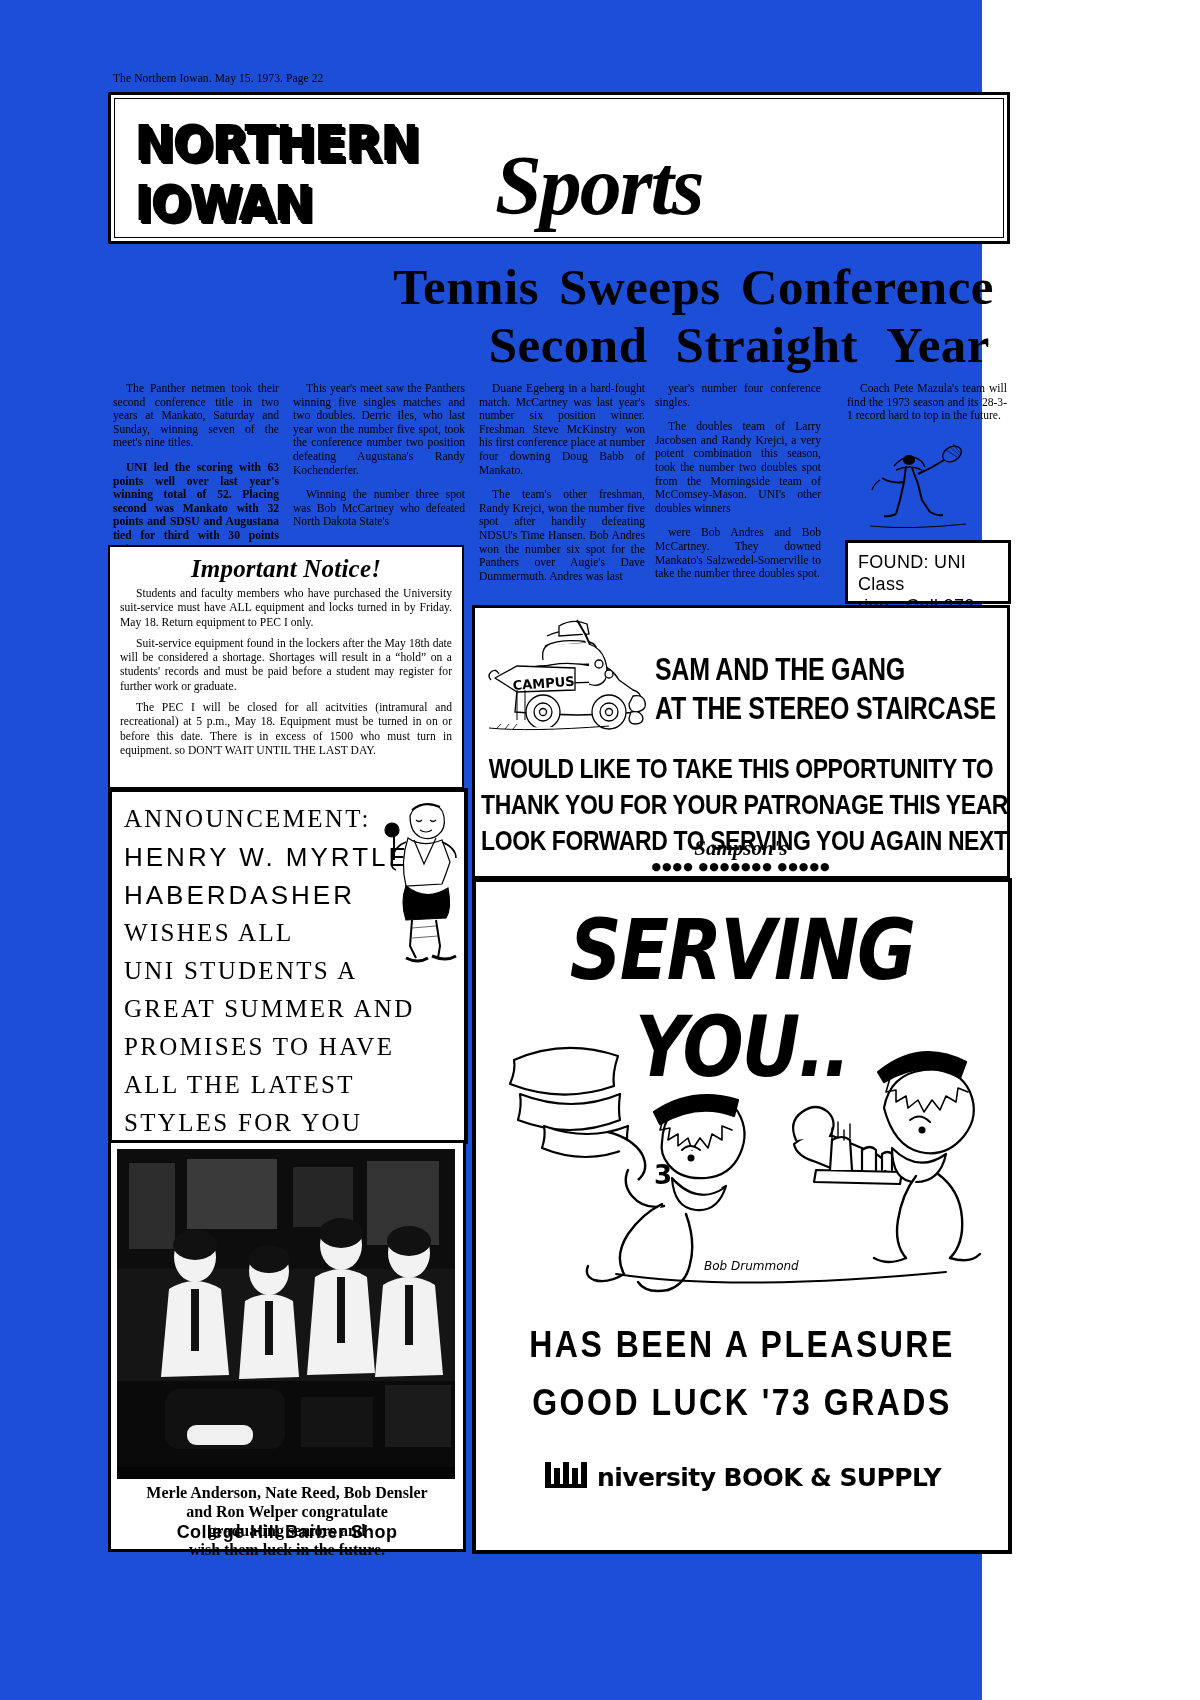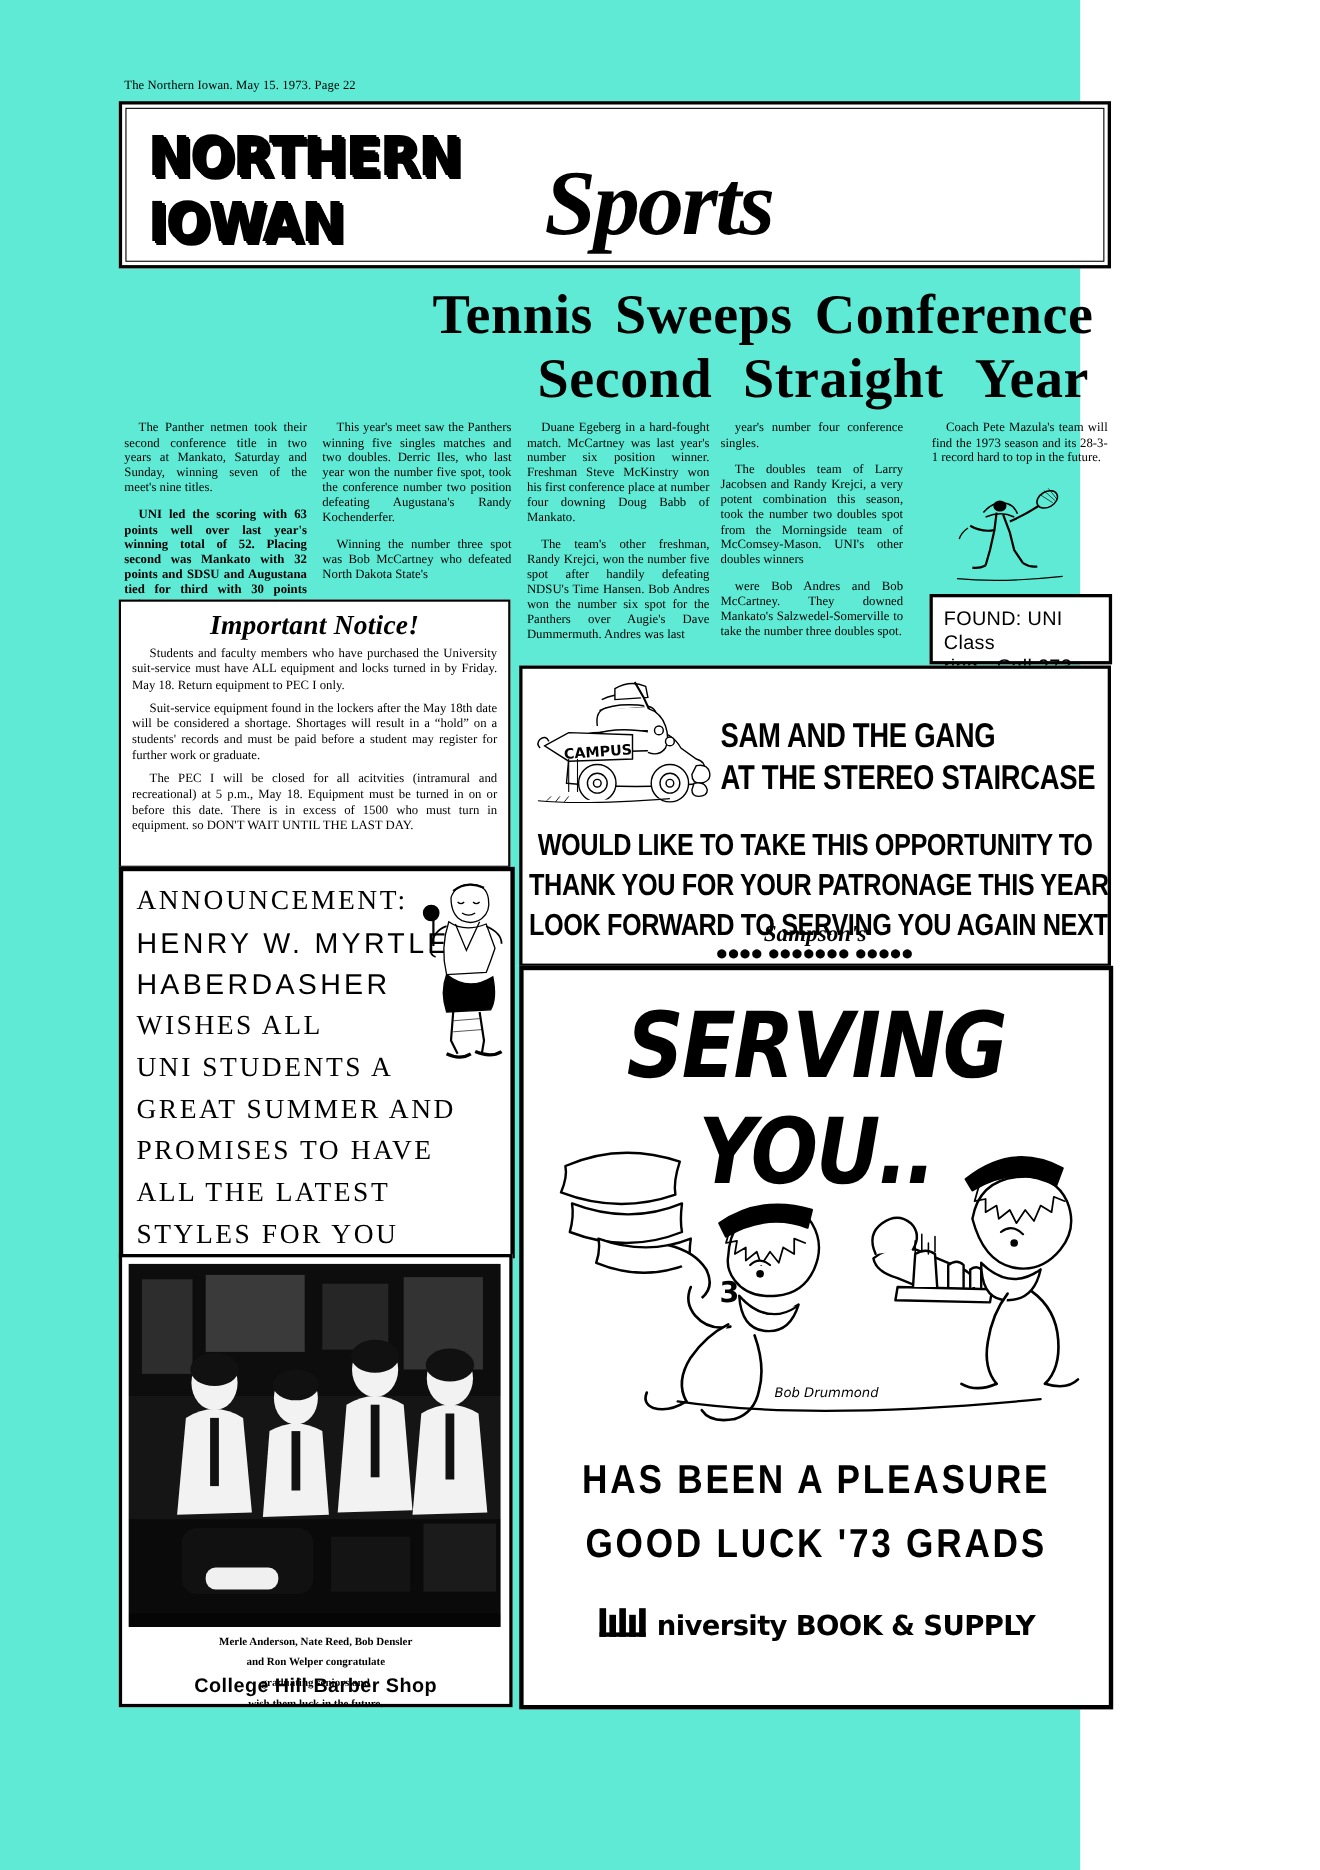--- a/index.html
+++ b/index.html
@@ -1,21 +1,21 @@
 <!DOCTYPE html>
 <html><head>
 <meta charset="utf-8">
 <style>
   html,body{margin:0;padding:0;background:#fff;}
   body{
     width:1200px;height:1700px;position:relative;overflow:hidden;
     font-family:"Liberation Serif", serif; color:#000;
     -webkit-font-smoothing:none;
   }
-  .page{position:absolute;left:0;top:0;width:982px;height:1700px;background:#5eead4;}
+  .page{position:absolute;left:0;top:0;width:982px;height:1700px;background:#1d4ed8;}
 
   
   .dateline{position:absolute;left:113px;top:72px;font-size:11.5px;font-family:"Liberation Serif",serif;letter-spacing:.1px;}
 
   
   .masthead{position:absolute;left:108px;top:92px;width:896px;height:146px;border:3px solid #000;background:#fff;}
   .masthead .inner{position:absolute;inset:3px;border:1px solid #000;}
   .mh-logo{position:absolute;left:22px;top:10px;width:330px;}
   .mh-logo div{
     font-family:"DejaVu Sans", sans-serif;font-weight:bold;font-size:40px;line-height:60px;
@@ -63,21 +63,21 @@
   
   .annc{position:absolute;left:108px;top:788px;width:352px;height:348px;border:4px solid #000;background:#fff;overflow:hidden;}
   .annc .txt{position:absolute;left:12px;top:8px;width:330px;font-family:"Liberation Serif",serif;font-size:25px;line-height:38px;letter-spacing:2.3px;}
   .annc .txt .thin{font-family:"Liberation Sans",sans-serif;letter-spacing:3px;font-size:26px;}
   .annc .txt .sp{display:block;}
   .annc-art{position:absolute;right:2px;top:6px;width:92px;height:170px;}
 
   
   .barber{position:absolute;left:108px;top:1140px;width:352px;height:406px;border:3px solid #000;background:#fff;}
   .photo{position:absolute;left:6px;top:6px;width:338px;height:330px;background:#1a1a1a;overflow:hidden;}
-  .barber .cap{position:absolute;left:8px;top:340px;width:336px;text-align:center;font-family:"Liberation Serif",serif;font-weight:bold;font-size:10px;line-height:19px;}
+  .barber .cap{position:absolute;left:8px;top:340px;width:336px;text-align:center;font-family:"Liberation Serif",serif;font-weight:bold;font-size:16px;line-height:19px;}
   .barber .shopname{position:absolute;left:8px;bottom:6px;width:336px;text-align:center;font-family:"Liberation Sans",sans-serif;font-weight:bold;font-size:18px;letter-spacing:.4px;}
 
   
   .stereo{position:absolute;left:472px;top:605px;width:532px;height:268px;border:3px solid #000;background:#fff;overflow:hidden;}
   .stereo .l1{position:absolute;left:180px;top:42px;font-family:"Liberation Sans",sans-serif;font-weight:bold;font-size:25px;line-height:31px;letter-spacing:-.3px;transform:scaleY(1.25);transform-origin:left top;}
   .stereo .body{position:absolute;left:6px;top:142px;width:520px;text-align:center;font-family:"Liberation Sans",sans-serif;font-weight:bold;font-size:23px;line-height:30px;letter-spacing:-.4px;transform:scaleY(1.2);transform-origin:center top;}
   .stereo .sig{position:absolute;left:0;top:228px;width:532px;text-align:center;font-family:"Liberation Serif",serif;font-style:italic;font-weight:bold;font-size:21px;}
   .stereo .dots{position:absolute;left:0;top:252px;width:532px;text-align:center;font-family:"DejaVu Sans",sans-serif;font-weight:bold;font-size:11px;letter-spacing:1px;}
   .campus-art{position:absolute;left:6px;top:8px;width:190px;height:128px;}
 

